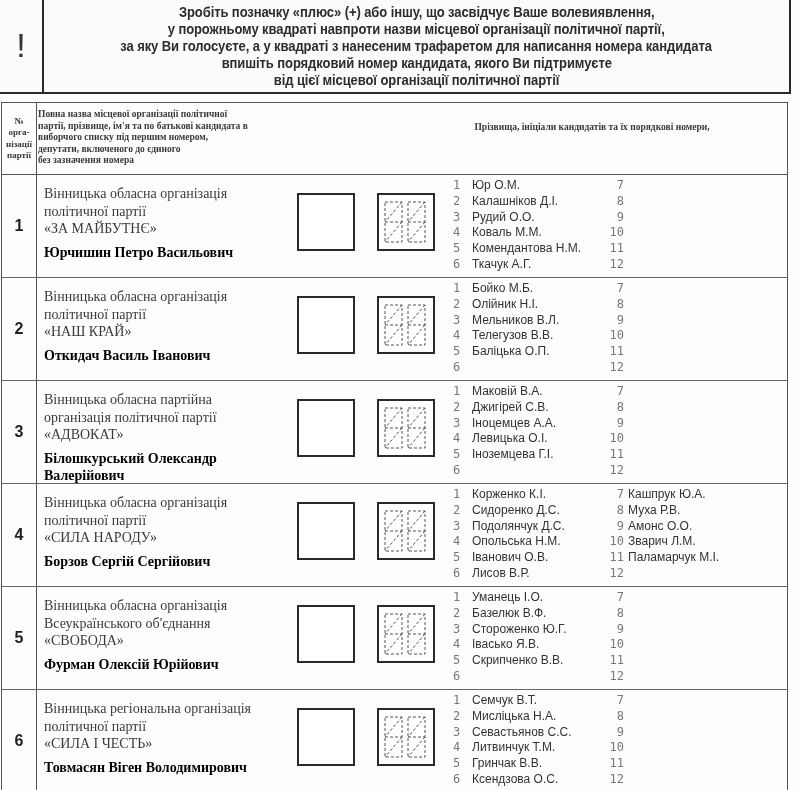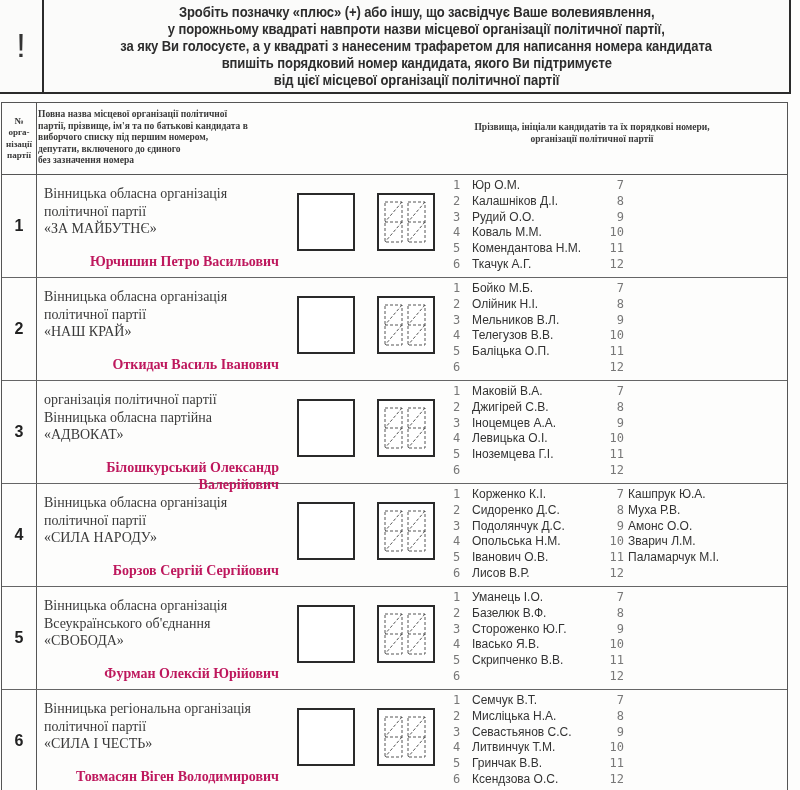--- a/index.html
+++ b/index.html
@@ -58,21 +58,21 @@
       border-right: 1.5px solid #555;
       display: flex; align-items: center; justify-content: center;
       font-family: "Liberation Sans", sans-serif; font-weight: bold; font-size: 16px; color: #222;
     }
     .party {
       position: absolute; left: 42px; top: 10px; width: 240px;
       font-family: "Liberation Serif", serif; font-size: 14px; line-height: 17.5px; color: #3a3a3a;
     }
     .party span { display: block; white-space: nowrap; }
     .party .leader {
-      font-weight: bold; color: #be185d; margin-top: 15px; white-space: normal; width: 235px; text-align: right;
+      font-weight: bold; color: #000000; margin-top: 6px; white-space: normal; width: 235px;
     }
     .vote-box {
       position: absolute; left: 295px; top: 18px; width: 58px; height: 58px;
       border: 2px solid #2a2a2a; background: #fff; cursor: pointer;
     }
     .num-box {
       position: absolute; left: 375px; top: 18px; width: 58px; height: 58px;
       border: 2px solid #2a2a2a; background: #fff; cursor: pointer;
     }
     .num-box svg { position: absolute; left: 4px; top: 5px; }
@@ -115,21 +115,20 @@
     </div>
     <div class="th-name">
       <span>Повна назва місцевої організації політичної</span>
       <span>партії, прізвище, ім'я та по батькові кандидата в</span>
       <span>виборчого списку під першим номером,</span>
       <span>депутати, включеного до єдиного</span>
       <span>без зазначення номера</span>
     </div>
     <div class="th-cands">
       <span>Прізвища, ініціали кандидатів та їх порядкові номери,</span>
-      <span>організації політичної партії</span>
     </div>
   </div>
   <div id="rows">
       <div class="row" style="top: 72px;">
     <div class="row-num">1</div>
     <div class="party">
       <span>Вінницька обласна організація</span>
       <span>політичної партії</span>
       <span>«ЗА МАЙБУТНЄ»</span>
       <span class="leader">Юрчишин Петро Васильович</span>
@@ -270,22 +269,22 @@
           </div>
           <div class="cand right" style="top: 79px; left: 152px;">
             <span class="n">12</span>
             <span class="nm"></span>
           </div>
         </div>
   </div>
       <div class="row" style="top: 278px;">
     <div class="row-num">3</div>
     <div class="party">
+      <span>Вінницька обласна партійна</span>
       <span>організація політичної партії</span>
-      <span>Вінницька обласна партійна</span>
       <span>«АДВОКАТ»</span>
       <span class="leader">Білошкурський Олександр Валерійович</span>
     </div>
     <div class="vote-box"></div>
     <div class="num-box">
       <svg width="46" height="46" viewBox="0 0 46 46">
         <g fill="none" stroke="#555" stroke-width="1" stroke-dasharray="3,2">
           <rect x="2" y="2" width="17" height="40"></rect>
           <line x1="2" y1="22" x2="19" y2="22"></line>
           <line x1="19" y1="2" x2="2" y2="22"></line>

